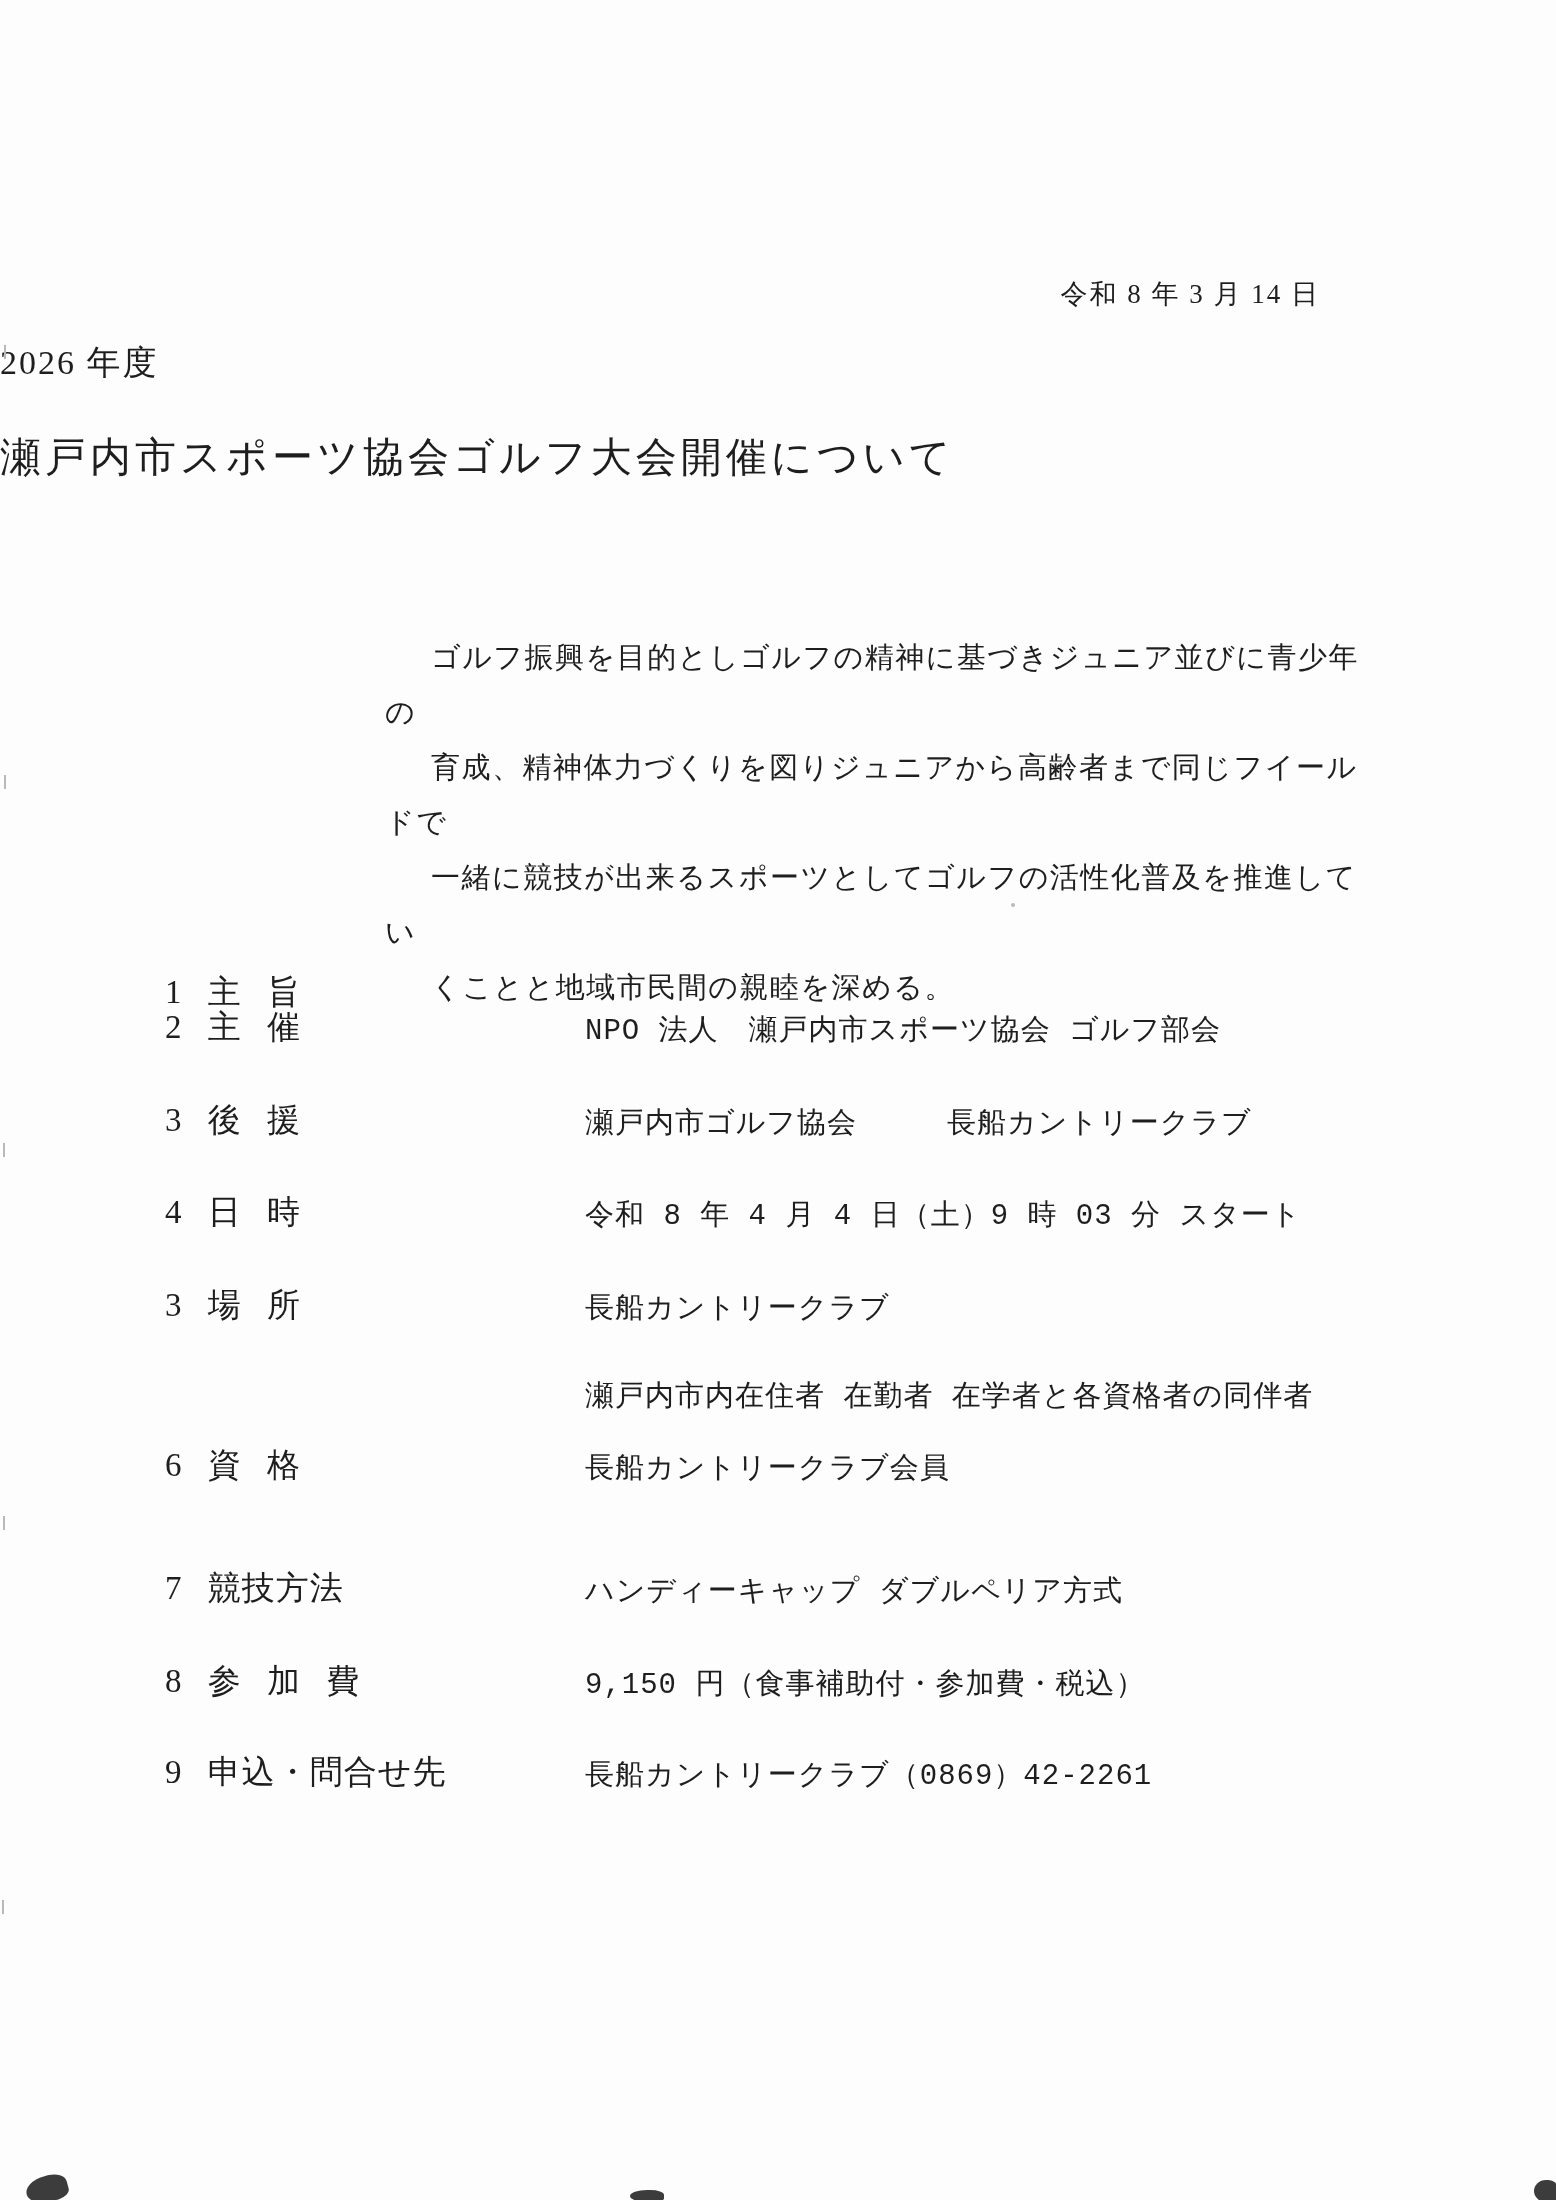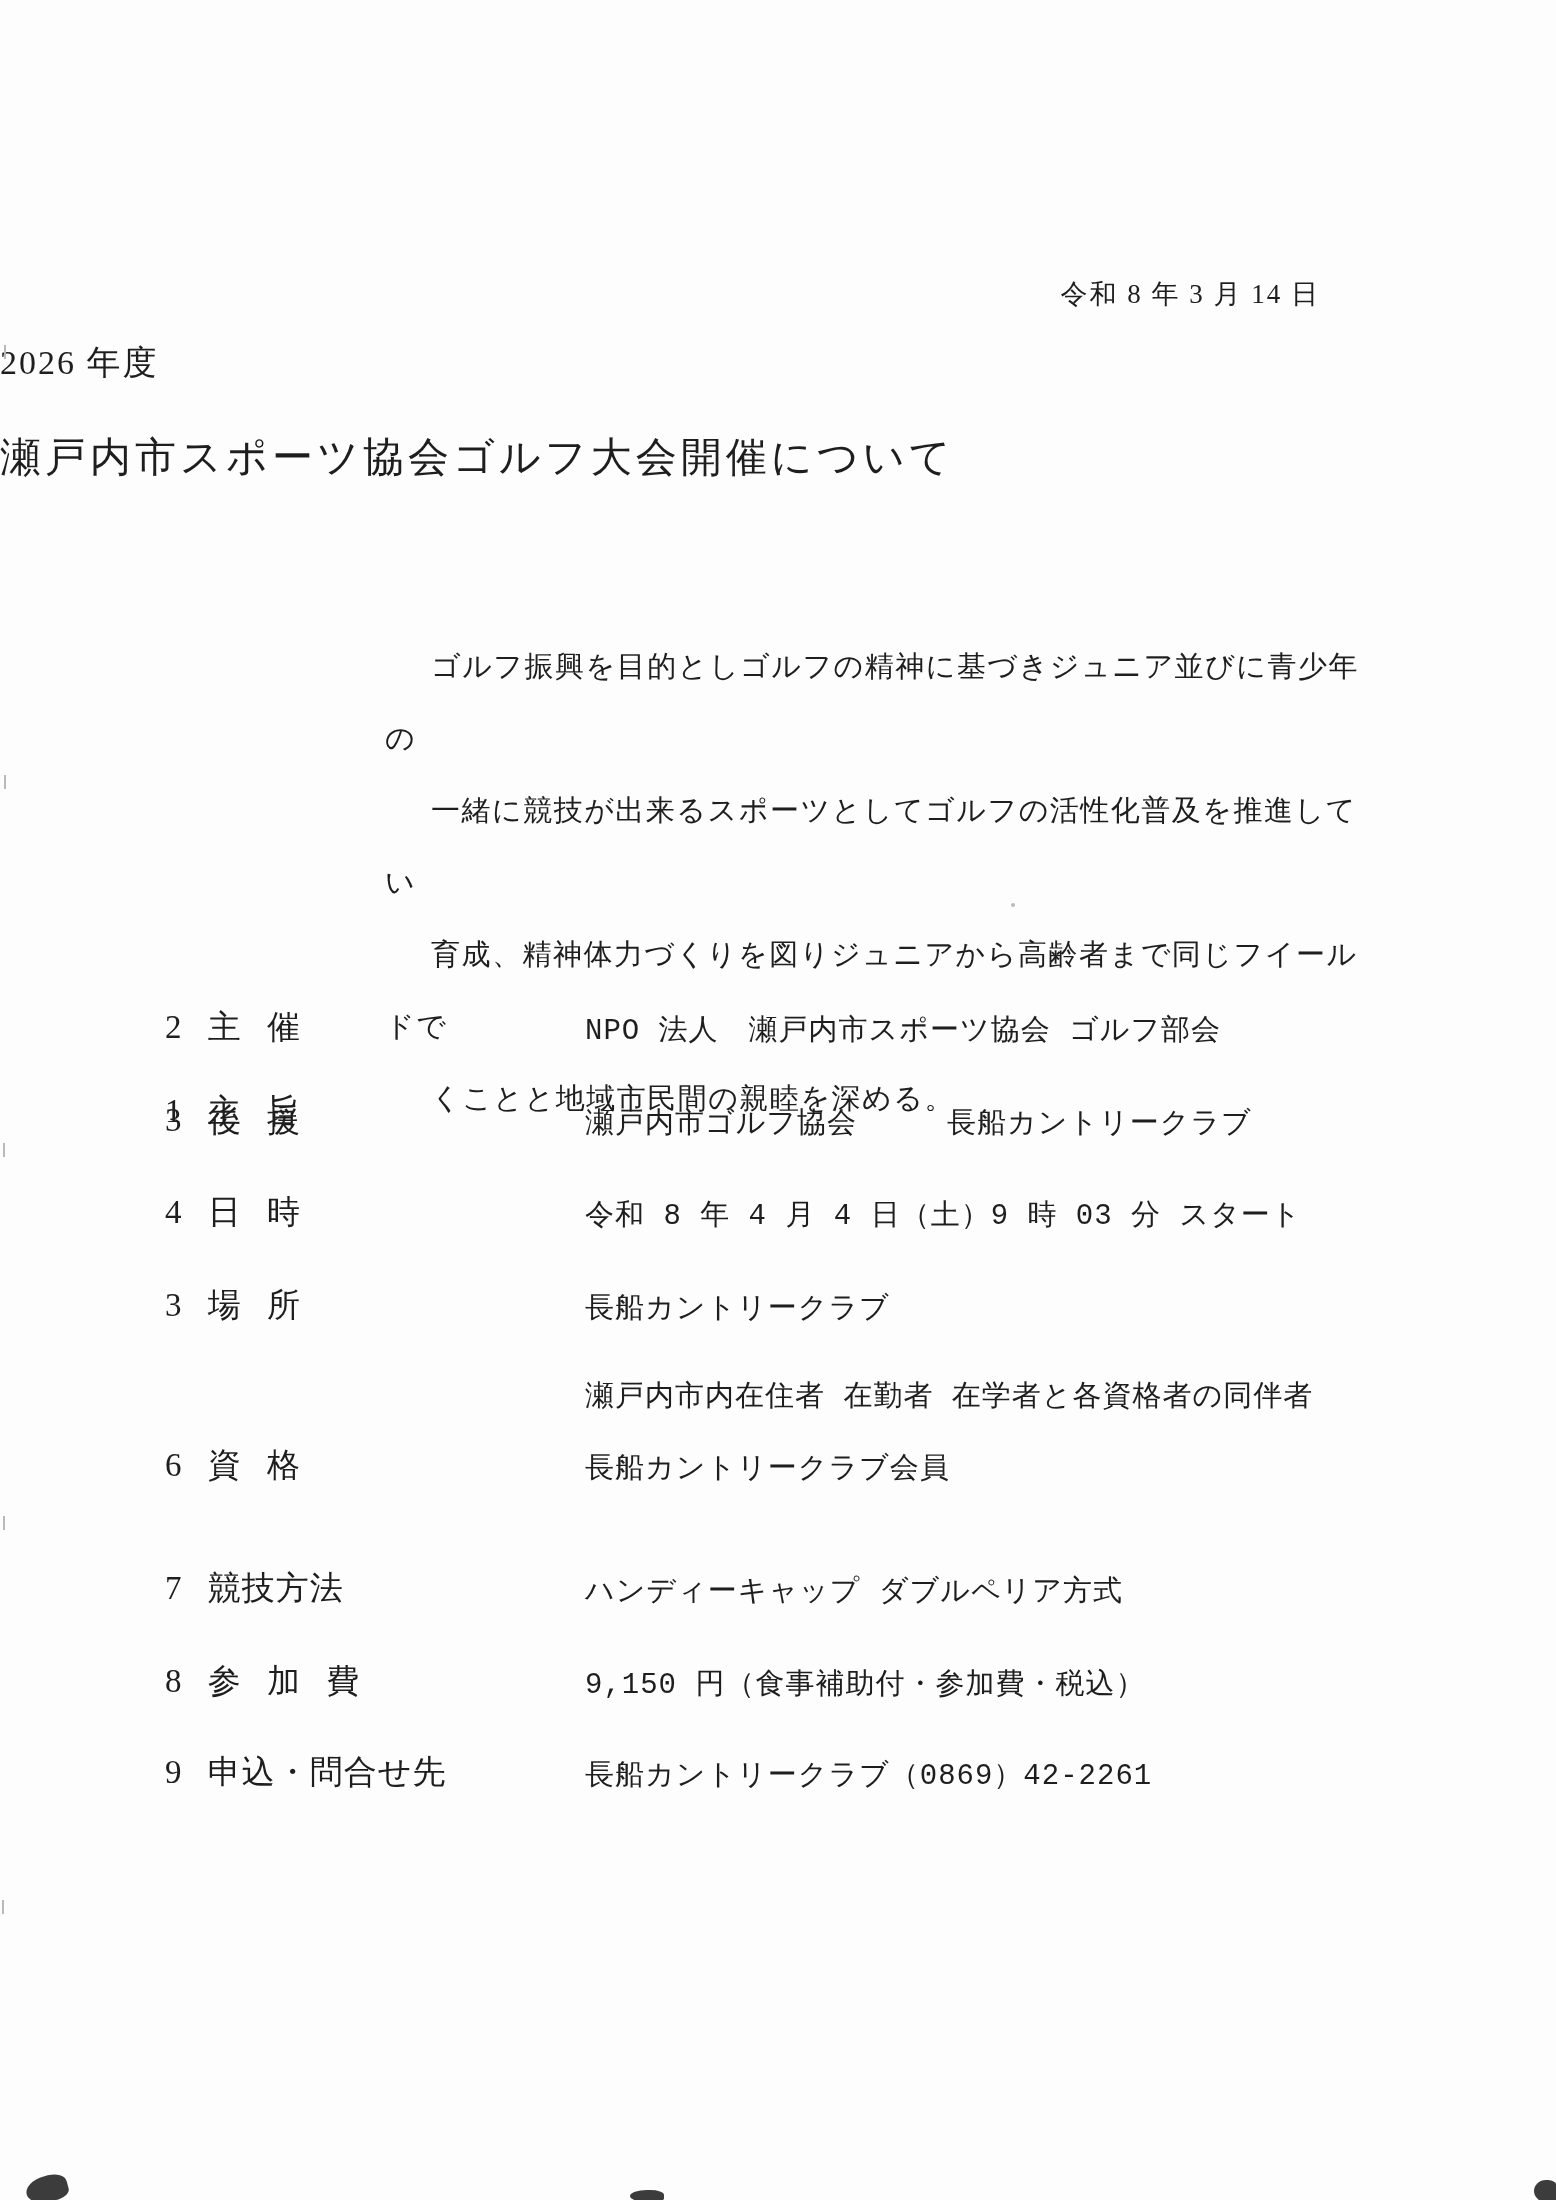--- a/index.html
+++ b/index.html
@@ -63,21 +63,21 @@
   .label-1 {
     flex: 0 0 220px;
   }
   .value {
     font-size: 29px;
     letter-spacing: 1px;
     font-family: Liberation Mono, monospace;
   }
   .para {
     font-size: 29px;
-    line-height: 72px;
+    line-height: 55px;
     letter-spacing: 1.5px;
     width: 1000px;
     text-indent: 46px;
   }
   .two-line .line2 {
     margin-top: 32px;
   }
   
   .speck {
     position: absolute;
@@ -97,22 +97,22 @@
   <div class="date-line">令和 8 年 3 月 14 日</div>
 
   <div class="title-year">2026 年度</div>
 
   <div class="title-main">瀬戸内市スポーツ協会ゴルフ大会開催について</div>
 
   <div class="row" style="top:630px">
     <span class="label label-1">1 主 旨</span>
     <div class="para">
       <div>ゴルフ振興を目的としゴルフの精神に基づきジュニア並びに青少年の</div>
+      <div>育成、精神体力づくりを図りジュニアから高齢者まで同じフイールドで</div>
       <div>一緒に競技が出来るスポーツとしてゴルフの活性化普及を推進してい</div>
-      <div>育成、精神体力づくりを図りジュニアから高齢者まで同じフイールドで</div>
       <div>くことと地域市民間の親睦を深める。</div>
     </div>
   </div>
 
   <div class="row" style="top:1005px">
     <span class="label">2 主 催</span>
     <span class="value">NPO 法人　瀬戸内市スポーツ協会 ゴルフ部会</span>
   </div>
 
   <div class="row" style="top:1098px">

